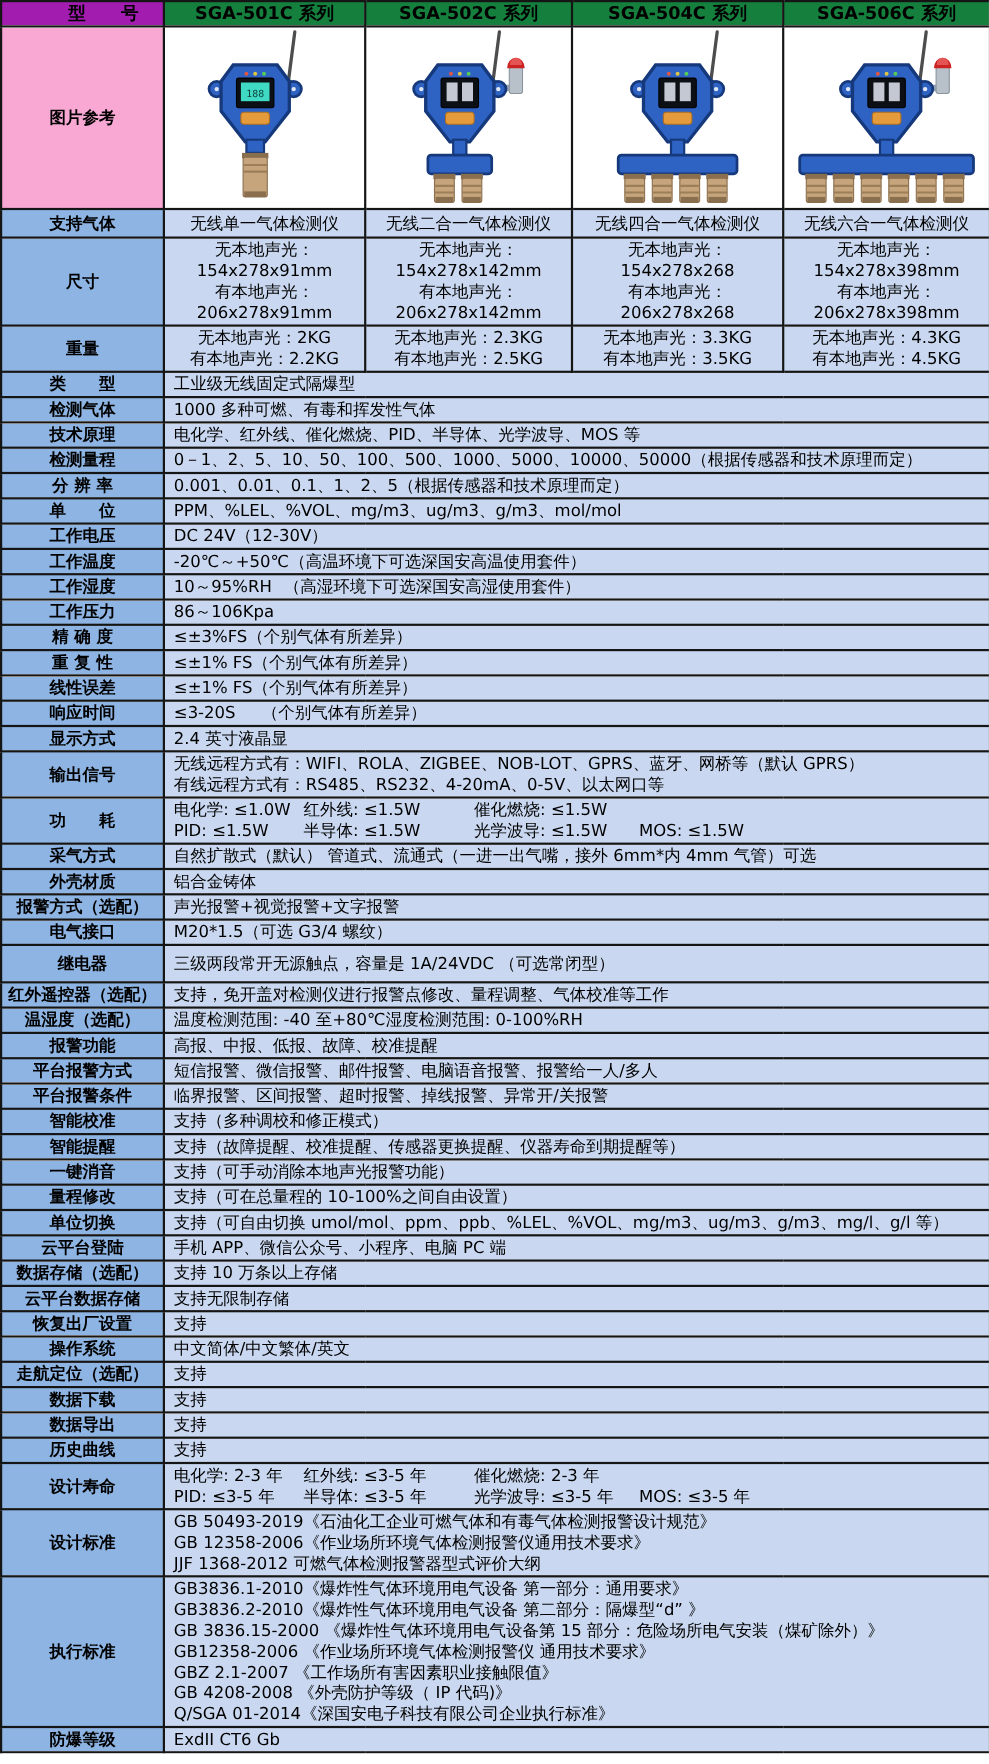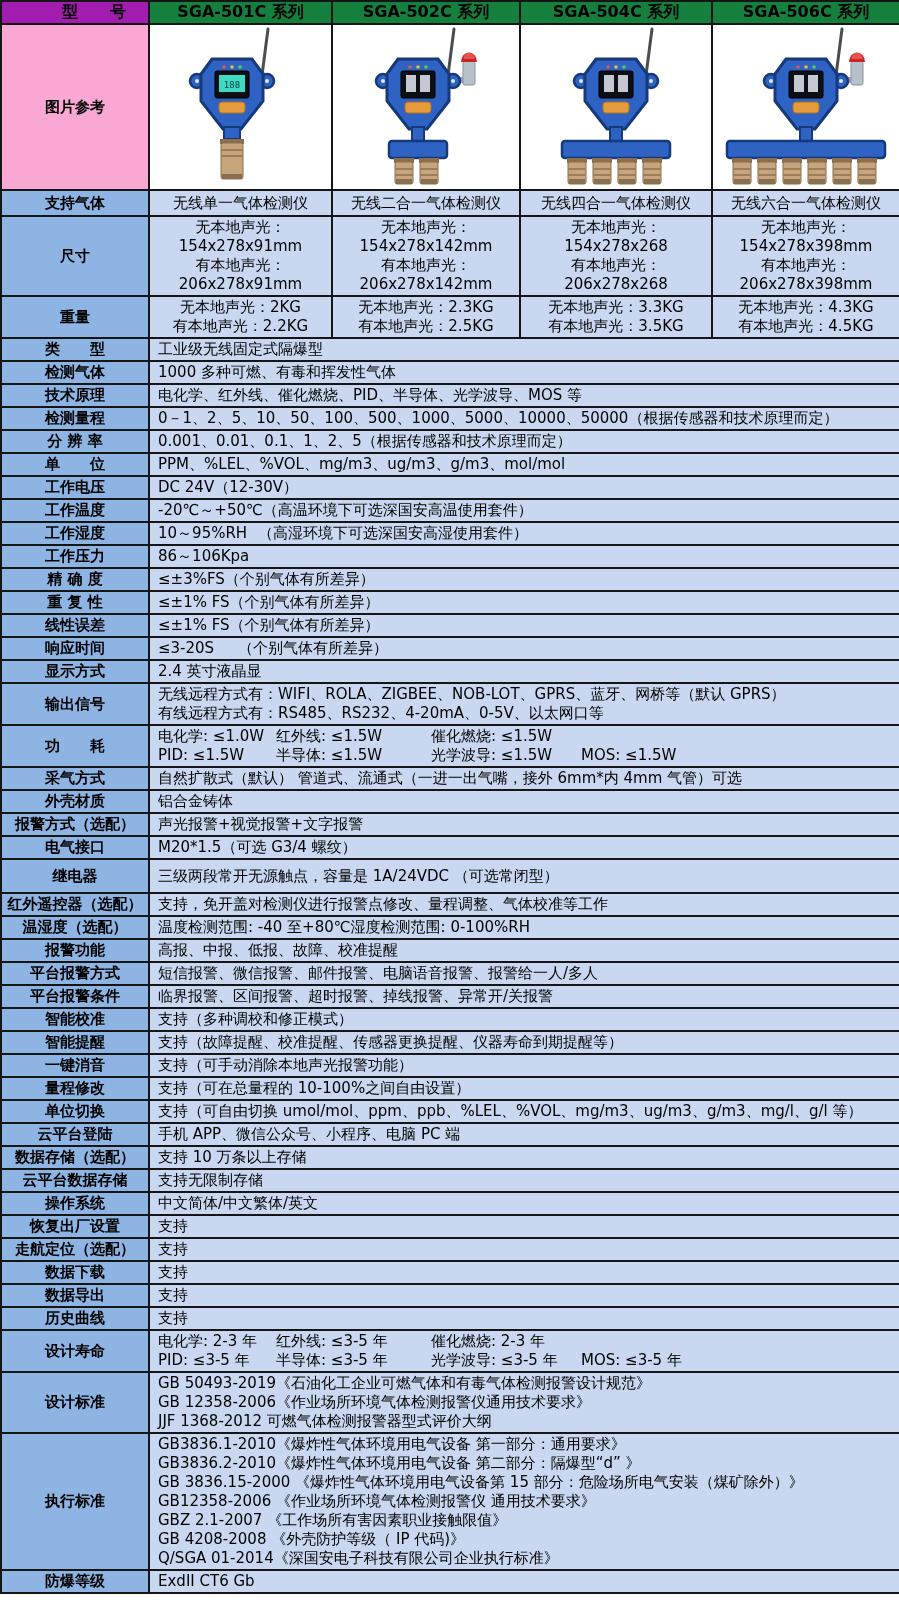--- a/index.html
+++ b/index.html
@@ -487,29 +487,29 @@
             <div class="line"><span class="seg">支持 10 万条以上存储</span></div>
           </td>
         </tr>
         <tr>
           <td class="label">云平台数据存储</td>
           <td colspan="4">
             <div class="line"><span class="seg">支持无限制存储</span></div>
           </td>
         </tr>
         <tr>
+          <td class="label">恢复出厂设置</td>
+          <td colspan="4">
+            <div class="line"><span class="seg">支持</span></div>
+          </td>
+        </tr>
+        <tr>
           <td class="label">操作系统</td>
           <td colspan="4">
             <div class="line"><span class="seg">中文简体/中文繁体/英文</span></div>
-          </td>
-        </tr>
-        <tr>
-          <td class="label">恢复出厂设置</td>
-          <td colspan="4">
-            <div class="line"><span class="seg">支持</span></div>
           </td>
         </tr>
         <tr>
           <td class="label">走航定位（选配）</td>
           <td colspan="4">
             <div class="line"><span class="seg">支持</span></div>
           </td>
         </tr>
         <tr>
           <td class="label">数据下载</td>

